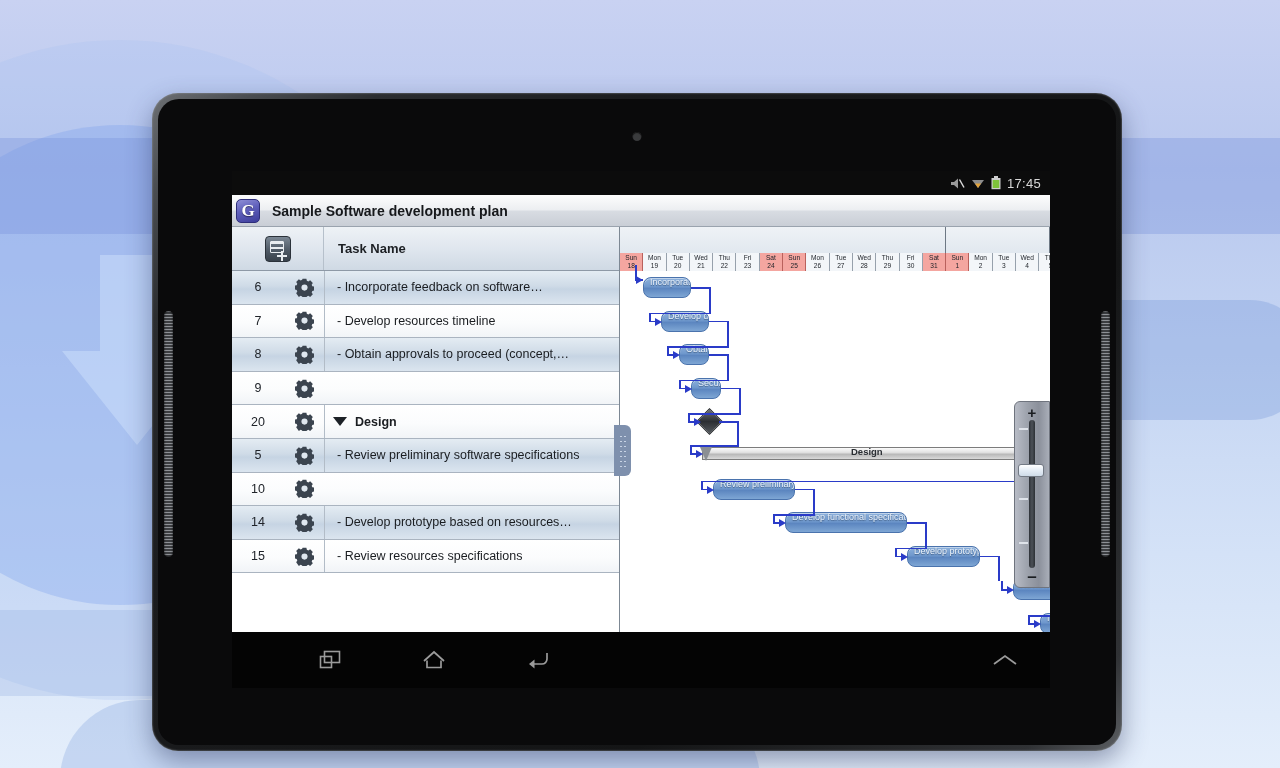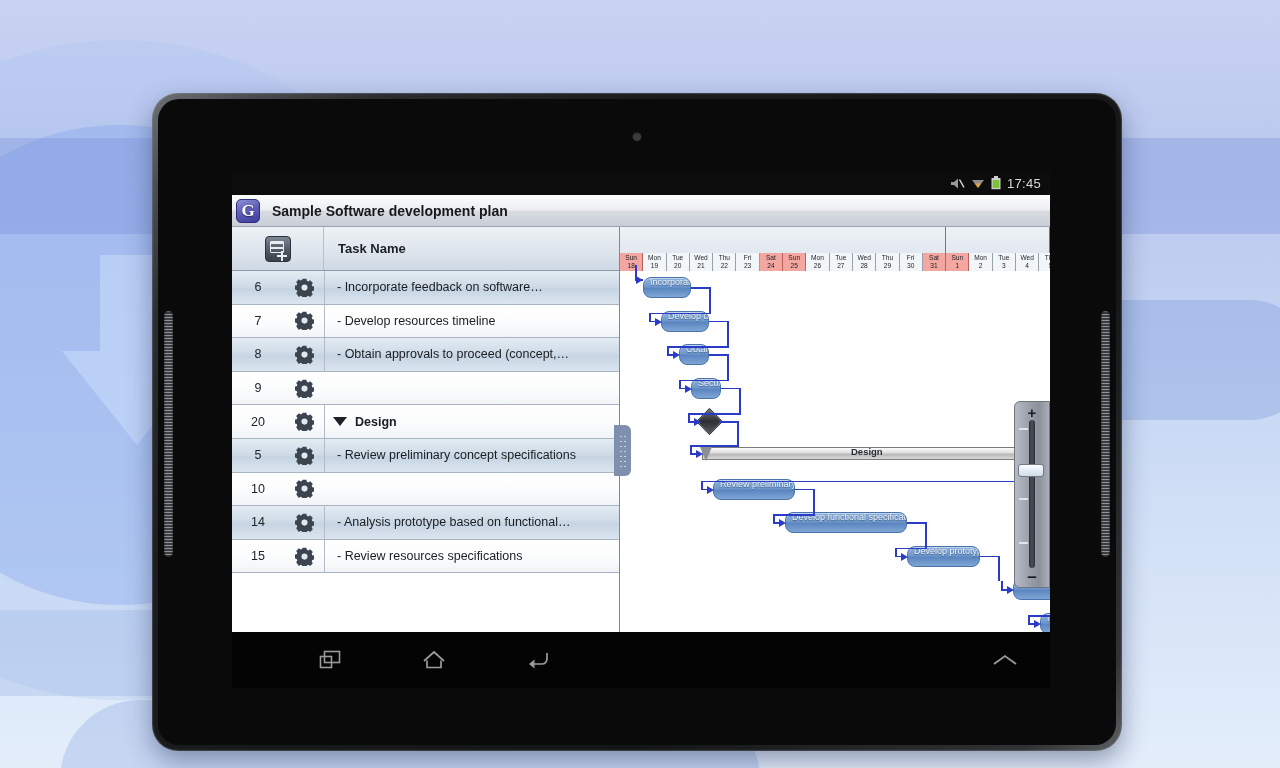--- a/index.html
+++ b/index.html
@@ -494,42 +494,42 @@
                 </div>
                 <div class="grid-row even">
                   <div class="cell-id">5</div>
                   <div class="cell-gear">
                     <svg width="19" height="19" viewBox="0 0 19 19">
                       <path fill="#3b444f" d="M7.6 0.7h3.8l.45 2.1 1.5.62 1.8-1.15 2.68 2.68-1.15 1.8.62 1.5 2.1.45v3.8l-2.1.45-.62 1.5 1.15 1.8-2.68 2.68-1.8-1.15-1.5.62-.45 2.1H7.6l-.45-2.1-1.5-.62-1.8 1.15L1.17 15.25l1.15-1.8-.62-1.5L-.4 11.5V7.7l2.1-.45.62-1.5-1.15-1.8L3.85 1.27l1.8 1.15 1.5-.62z"></path>
                       <circle cx="9.5" cy="9.6" r="3.05" fill="#dfe7ef"></circle>
                     </svg>
                   </div>
                   <div class="cell-name">
-                    <span>- Review preliminary concept specifications</span>
+                    <span>- Review preliminary software specifications</span>
                   </div>
                 </div>
                 <div class="grid-row odd">
                   <div class="cell-id">10</div>
                   <div class="cell-gear">
                     <svg width="19" height="19" viewBox="0 0 19 19">
                       <path fill="#3b444f" d="M7.6 0.7h3.8l.45 2.1 1.5.62 1.8-1.15 2.68 2.68-1.15 1.8.62 1.5 2.1.45v3.8l-2.1.45-.62 1.5 1.15 1.8-2.68 2.68-1.8-1.15-1.5.62-.45 2.1H7.6l-.45-2.1-1.5-.62-1.8 1.15L1.17 15.25l1.15-1.8-.62-1.5L-.4 11.5V7.7l2.1-.45.62-1.5-1.15-1.8L3.85 1.27l1.8 1.15 1.5-.62z"></path>
                       <circle cx="9.5" cy="9.6" r="3.05" fill="#dfe7ef"></circle>
                     </svg>
                   </div>
                 </div>
                 <div class="grid-row even">
                   <div class="cell-id">14</div>
                   <div class="cell-gear">
                     <svg width="19" height="19" viewBox="0 0 19 19">
                       <path fill="#3b444f" d="M7.6 0.7h3.8l.45 2.1 1.5.62 1.8-1.15 2.68 2.68-1.15 1.8.62 1.5 2.1.45v3.8l-2.1.45-.62 1.5 1.15 1.8-2.68 2.68-1.8-1.15-1.5.62-.45 2.1H7.6l-.45-2.1-1.5-.62-1.8 1.15L1.17 15.25l1.15-1.8-.62-1.5L-.4 11.5V7.7l2.1-.45.62-1.5-1.15-1.8L3.85 1.27l1.8 1.15 1.5-.62z"></path>
                       <circle cx="9.5" cy="9.6" r="3.05" fill="#dfe7ef"></circle>
                     </svg>
                   </div>
                   <div class="cell-name">
-                    <span>- Analysis prototype based on functional…</span>
+                    <span>- Develop prototype based on resources…</span>
                   </div>
                 </div>
                 <div class="grid-row odd">
                   <div class="cell-id">15</div>
                   <div class="cell-gear">
                     <svg width="19" height="19" viewBox="0 0 19 19">
                       <path fill="#3b444f" d="M7.6 0.7h3.8l.45 2.1 1.5.62 1.8-1.15 2.68 2.68-1.15 1.8.62 1.5 2.1.45v3.8l-2.1.45-.62 1.5 1.15 1.8-2.68 2.68-1.8-1.15-1.5.62-.45 2.1H7.6l-.45-2.1-1.5-.62-1.8 1.15L1.17 15.25l1.15-1.8-.62-1.5L-.4 11.5V7.7l2.1-.45.62-1.5-1.15-1.8L3.85 1.27l1.8 1.15 1.5-.62z"></path>
                       <circle cx="9.5" cy="9.6" r="3.05" fill="#dfe7ef"></circle>
                     </svg>
                   </div>

